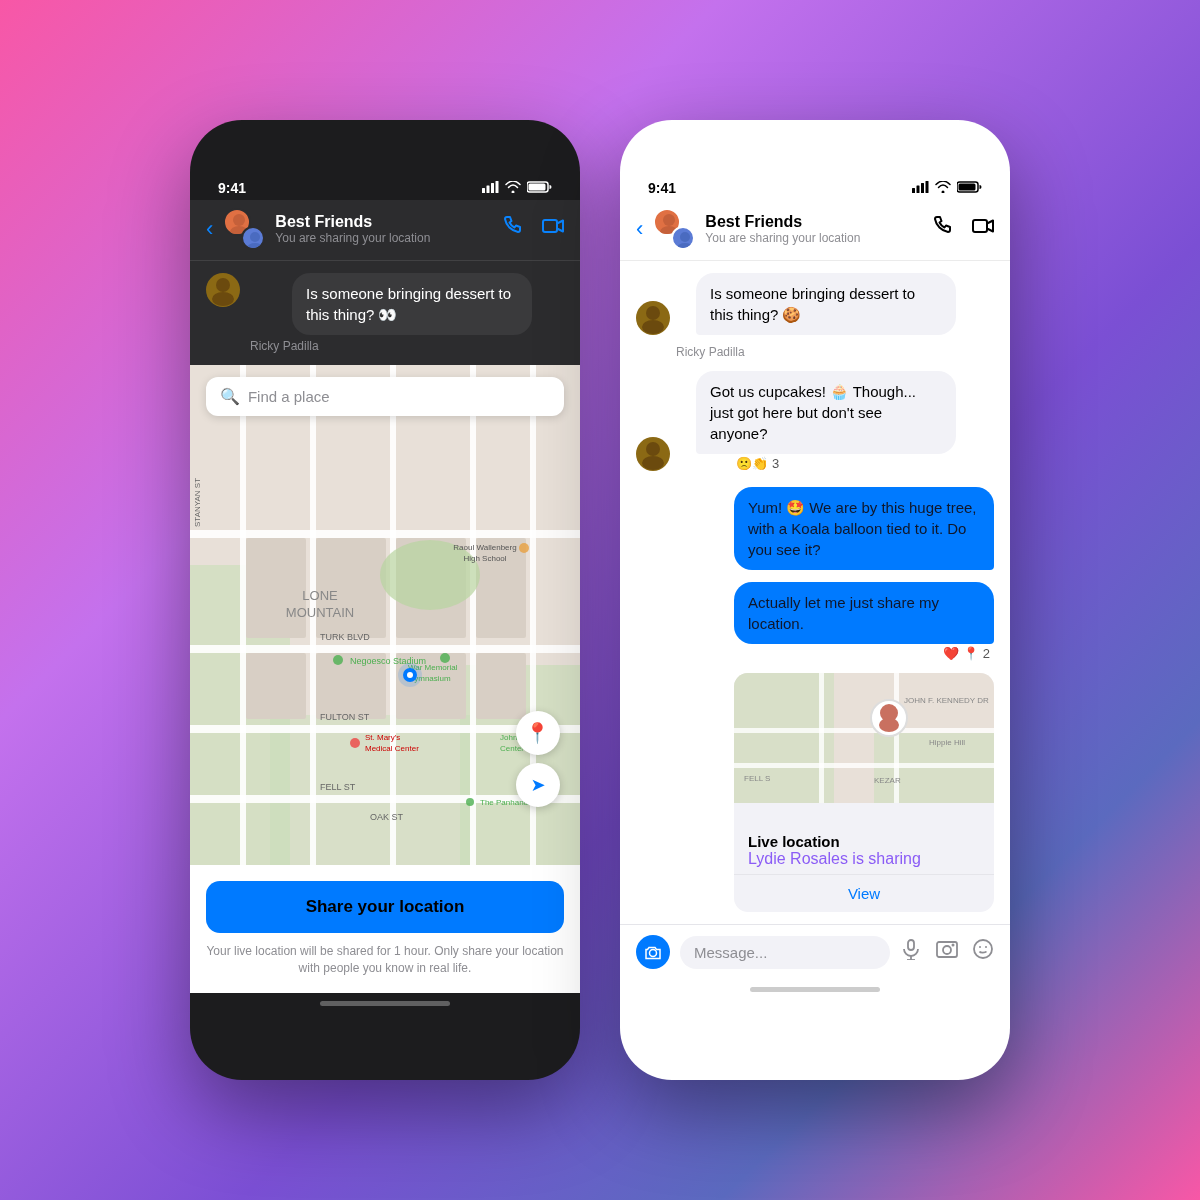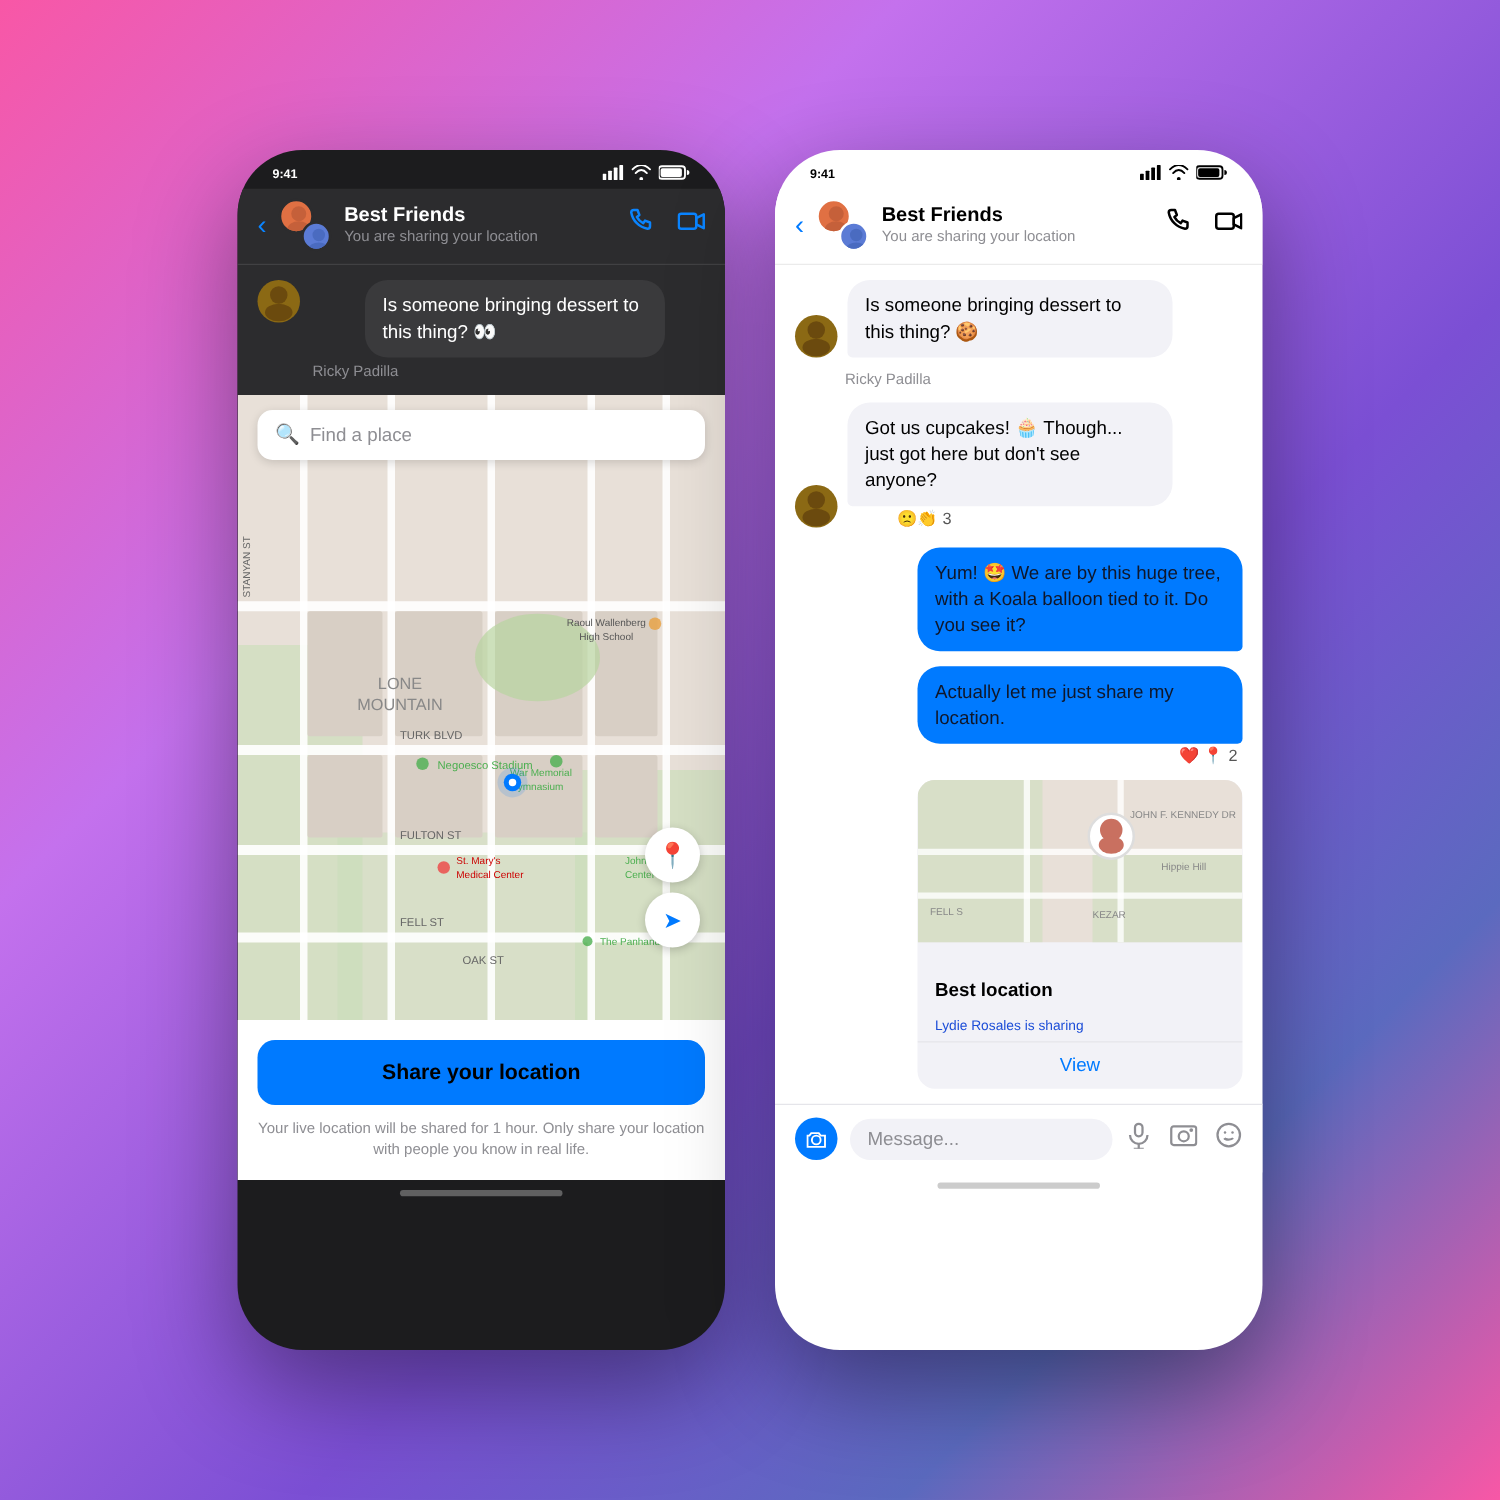--- a/index.html
+++ b/index.html
@@ -34,22 +34,23 @@
       height: 960px;
       background: #ffffff;
     }
 
     
     .status-bar {
       display: flex;
       justify-content: space-between;
       align-items: center;
       padding: 12px 28px 4px;
-      font-size: 10px;
+      font-size: 14px;
       font-weight: 600;
+      margin-top: 48px;
     }
     .status-bar-dark { color: #fff; }
     .status-bar-light { color: #000; }
 
     .status-icons {
       display: flex;
       align-items: center;
       gap: 6px;
     }
 
@@ -222,21 +223,21 @@
       overflow-y: auto;
       padding: 12px 16px;
       display: flex;
       flex-direction: column;
       gap: 8px;
     }
 
     .msg-row {
       display: flex;
       align-items: flex-end;
-      gap: 8px;
+      gap: 26px;
     }
 
     .msg-row-received { justify-content: flex-start; }
     .msg-row-sent { justify-content: flex-end; }
 
     .msg-bubble {
       border-radius: 18px;
       padding: 10px 14px;
       max-width: 260px;
       font-size: 15px;
@@ -301,23 +302,22 @@
       padding: 10px 14px 6px;
     }
 
     .live-location-title {
       font-weight: 700;
       font-size: 15px;
       color: #000;
     }
 
     .live-location-sub {
-      font-size: 11px;
-      color: #1d4ed8;
-      margin-top: 14px;
+      font-size: 16px;
+      color: #8b5cf6;
     }
 
     .view-btn {
       width: 100%;
       border: none;
       border-top: 1px solid #e5e5ea;
       background: transparent;
       color: #007aff;
       font-size: 15px;
       padding: 10px;
@@ -676,21 +676,21 @@
             <text x="195" y="72" fill="#888" font-size="8" font-family="sans-serif">Hippie Hill</text>
             <text x="140" y="110" fill="#888" font-size="8" font-family="sans-serif">KEZAR</text>
             <text x="10" y="108" fill="#888" font-size="8" font-family="sans-serif">FELL S</text>
 
             <circle cx="155" cy="45" r="18" fill="#fff" stroke="#ddd" stroke-width="2"></circle>
             <circle cx="155" cy="40" r="9" fill="#c97060"></circle>
             <ellipse cx="155" cy="52" rx="10" ry="7" fill="#c97060"></ellipse>
           </svg>
         </div>
         <div class="location-card-info">
-          <div class="live-location-title">Best location</div>
+          <div class="live-location-title">Live location</div>
           <div class="live-location-sub">Lydie Rosales is sharing</div>
         </div>
         <button class="view-btn">View</button>
       </div>
     </div>
   </div>
 
   <div class="chat-input-bar">
     <div class="camera-btn">
       <svg width="16" height="16" viewBox="0 0 16 16" fill="none" stroke="white" stroke-width="1.5">

